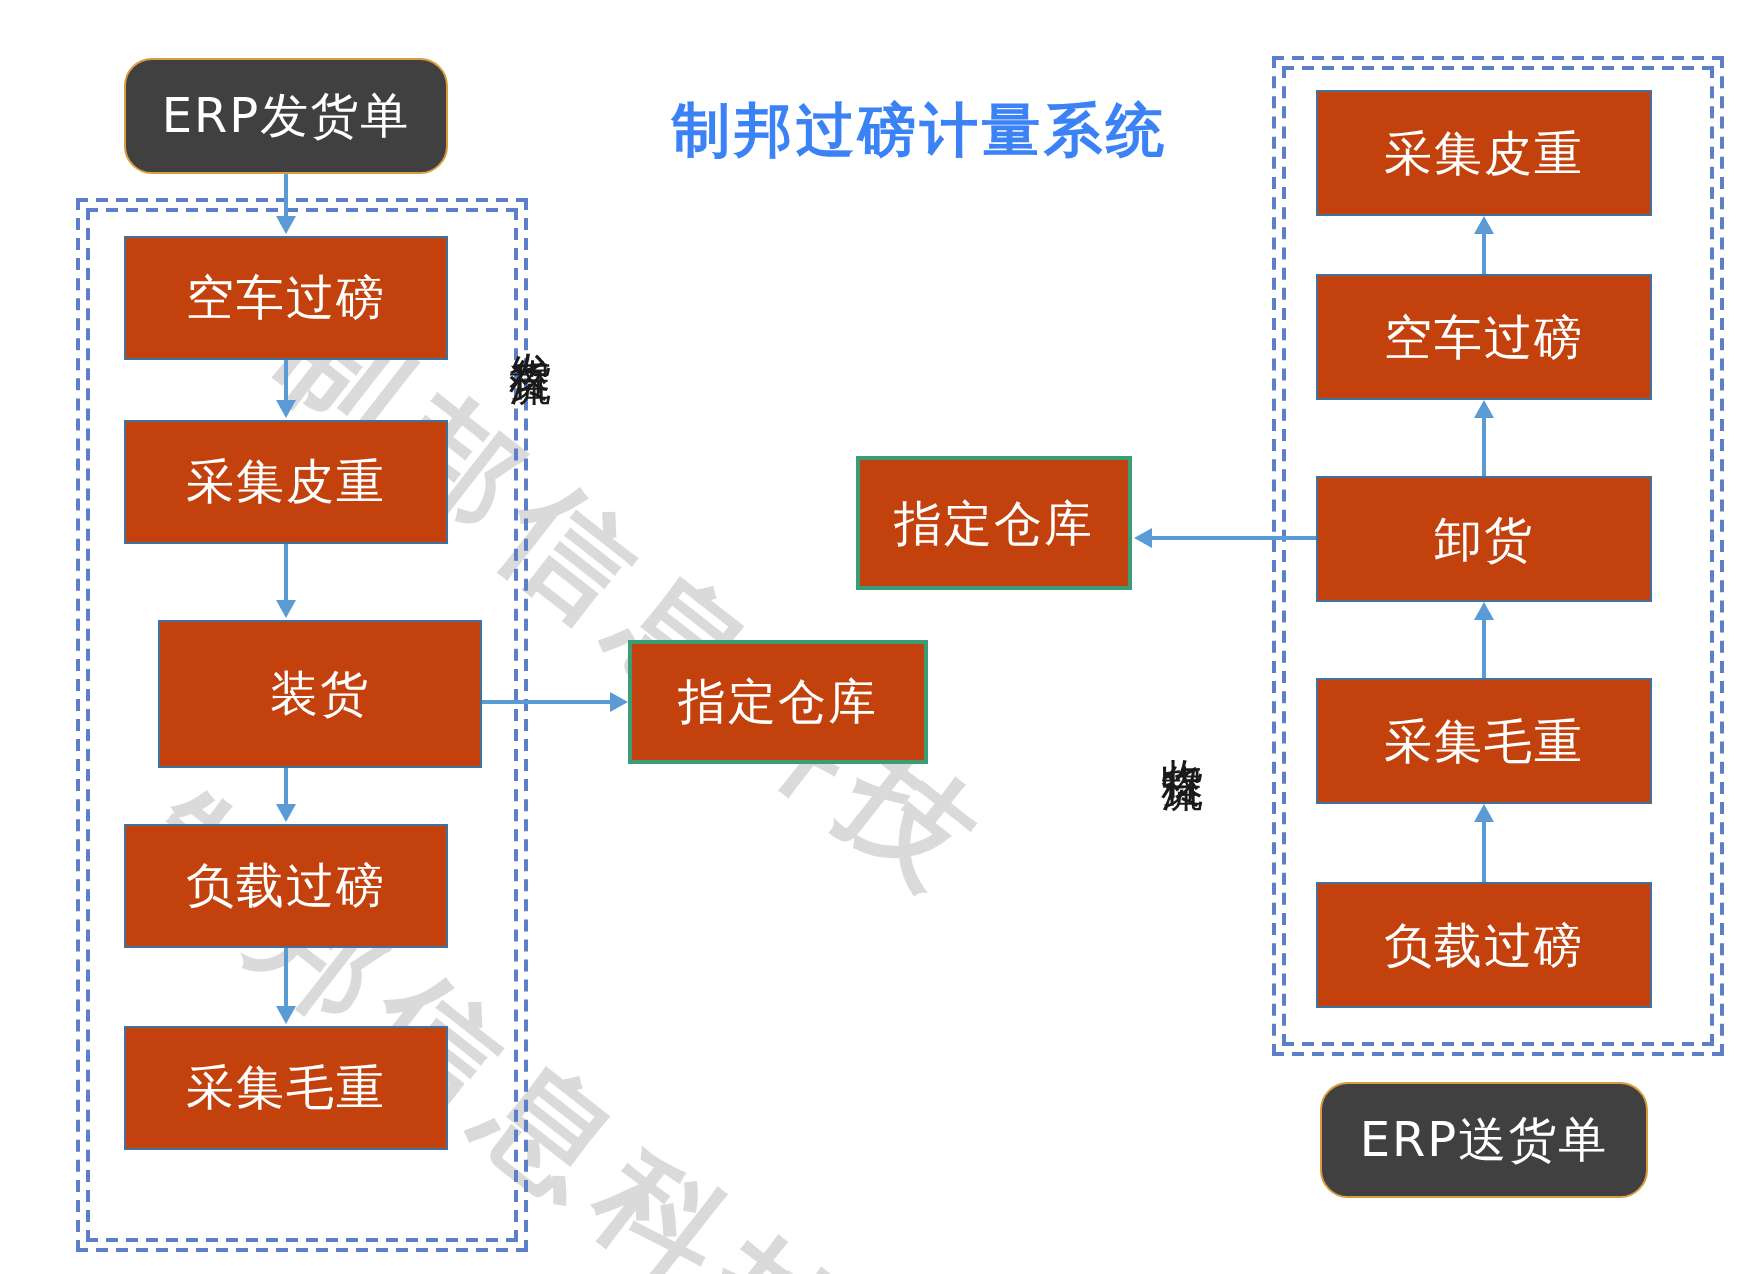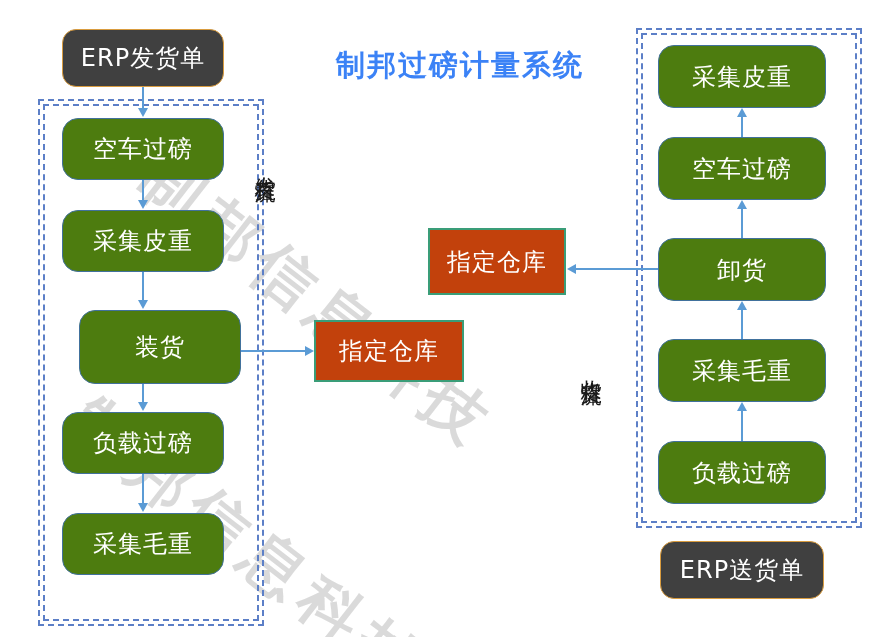--- a/index.html
+++ b/index.html
@@ -47,23 +47,23 @@
     justify-content:center;
     color:#ffffff;
     font-size:24px;
     font-weight:400;
     letter-spacing:1px;
     z-index:5;
     line-height:1;
     white-space:nowrap;
   }
   .node.blue{
-    background:#4d7c0f;
+    background:#c2410c;
     border:1px solid #41719c;
-    border-radius:16px;
+    border-radius:0;
     text-align:center;
   }
   .node.orange{
     background:#404040;
     border:1.5px solid #d99c3f;
     border-radius:14px;
   }
   .node.green{
     background:#4cc havoc;
   }

